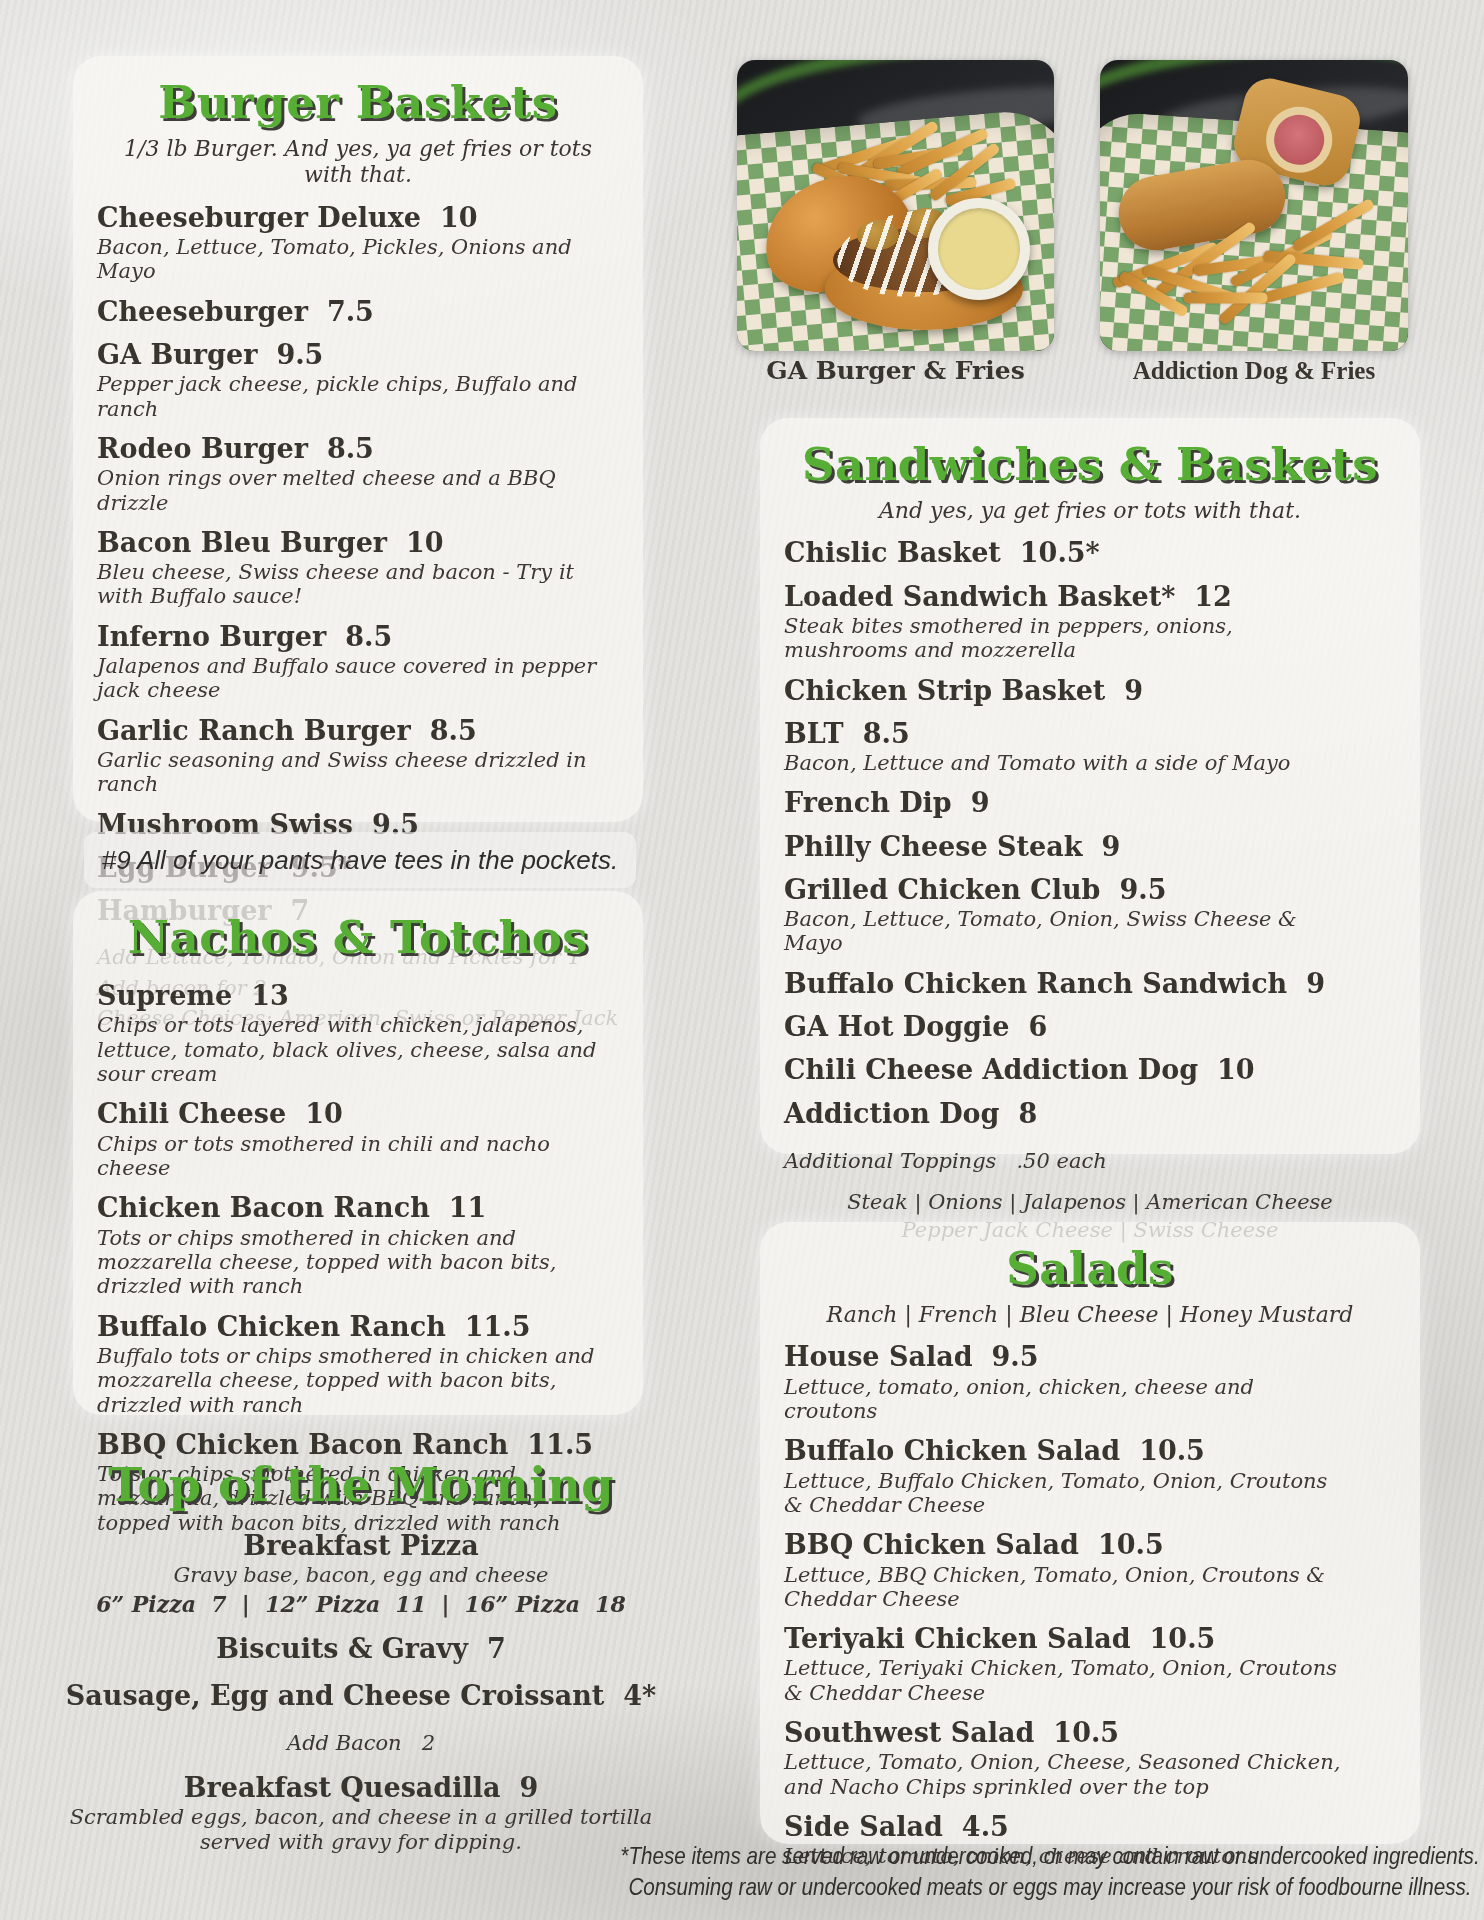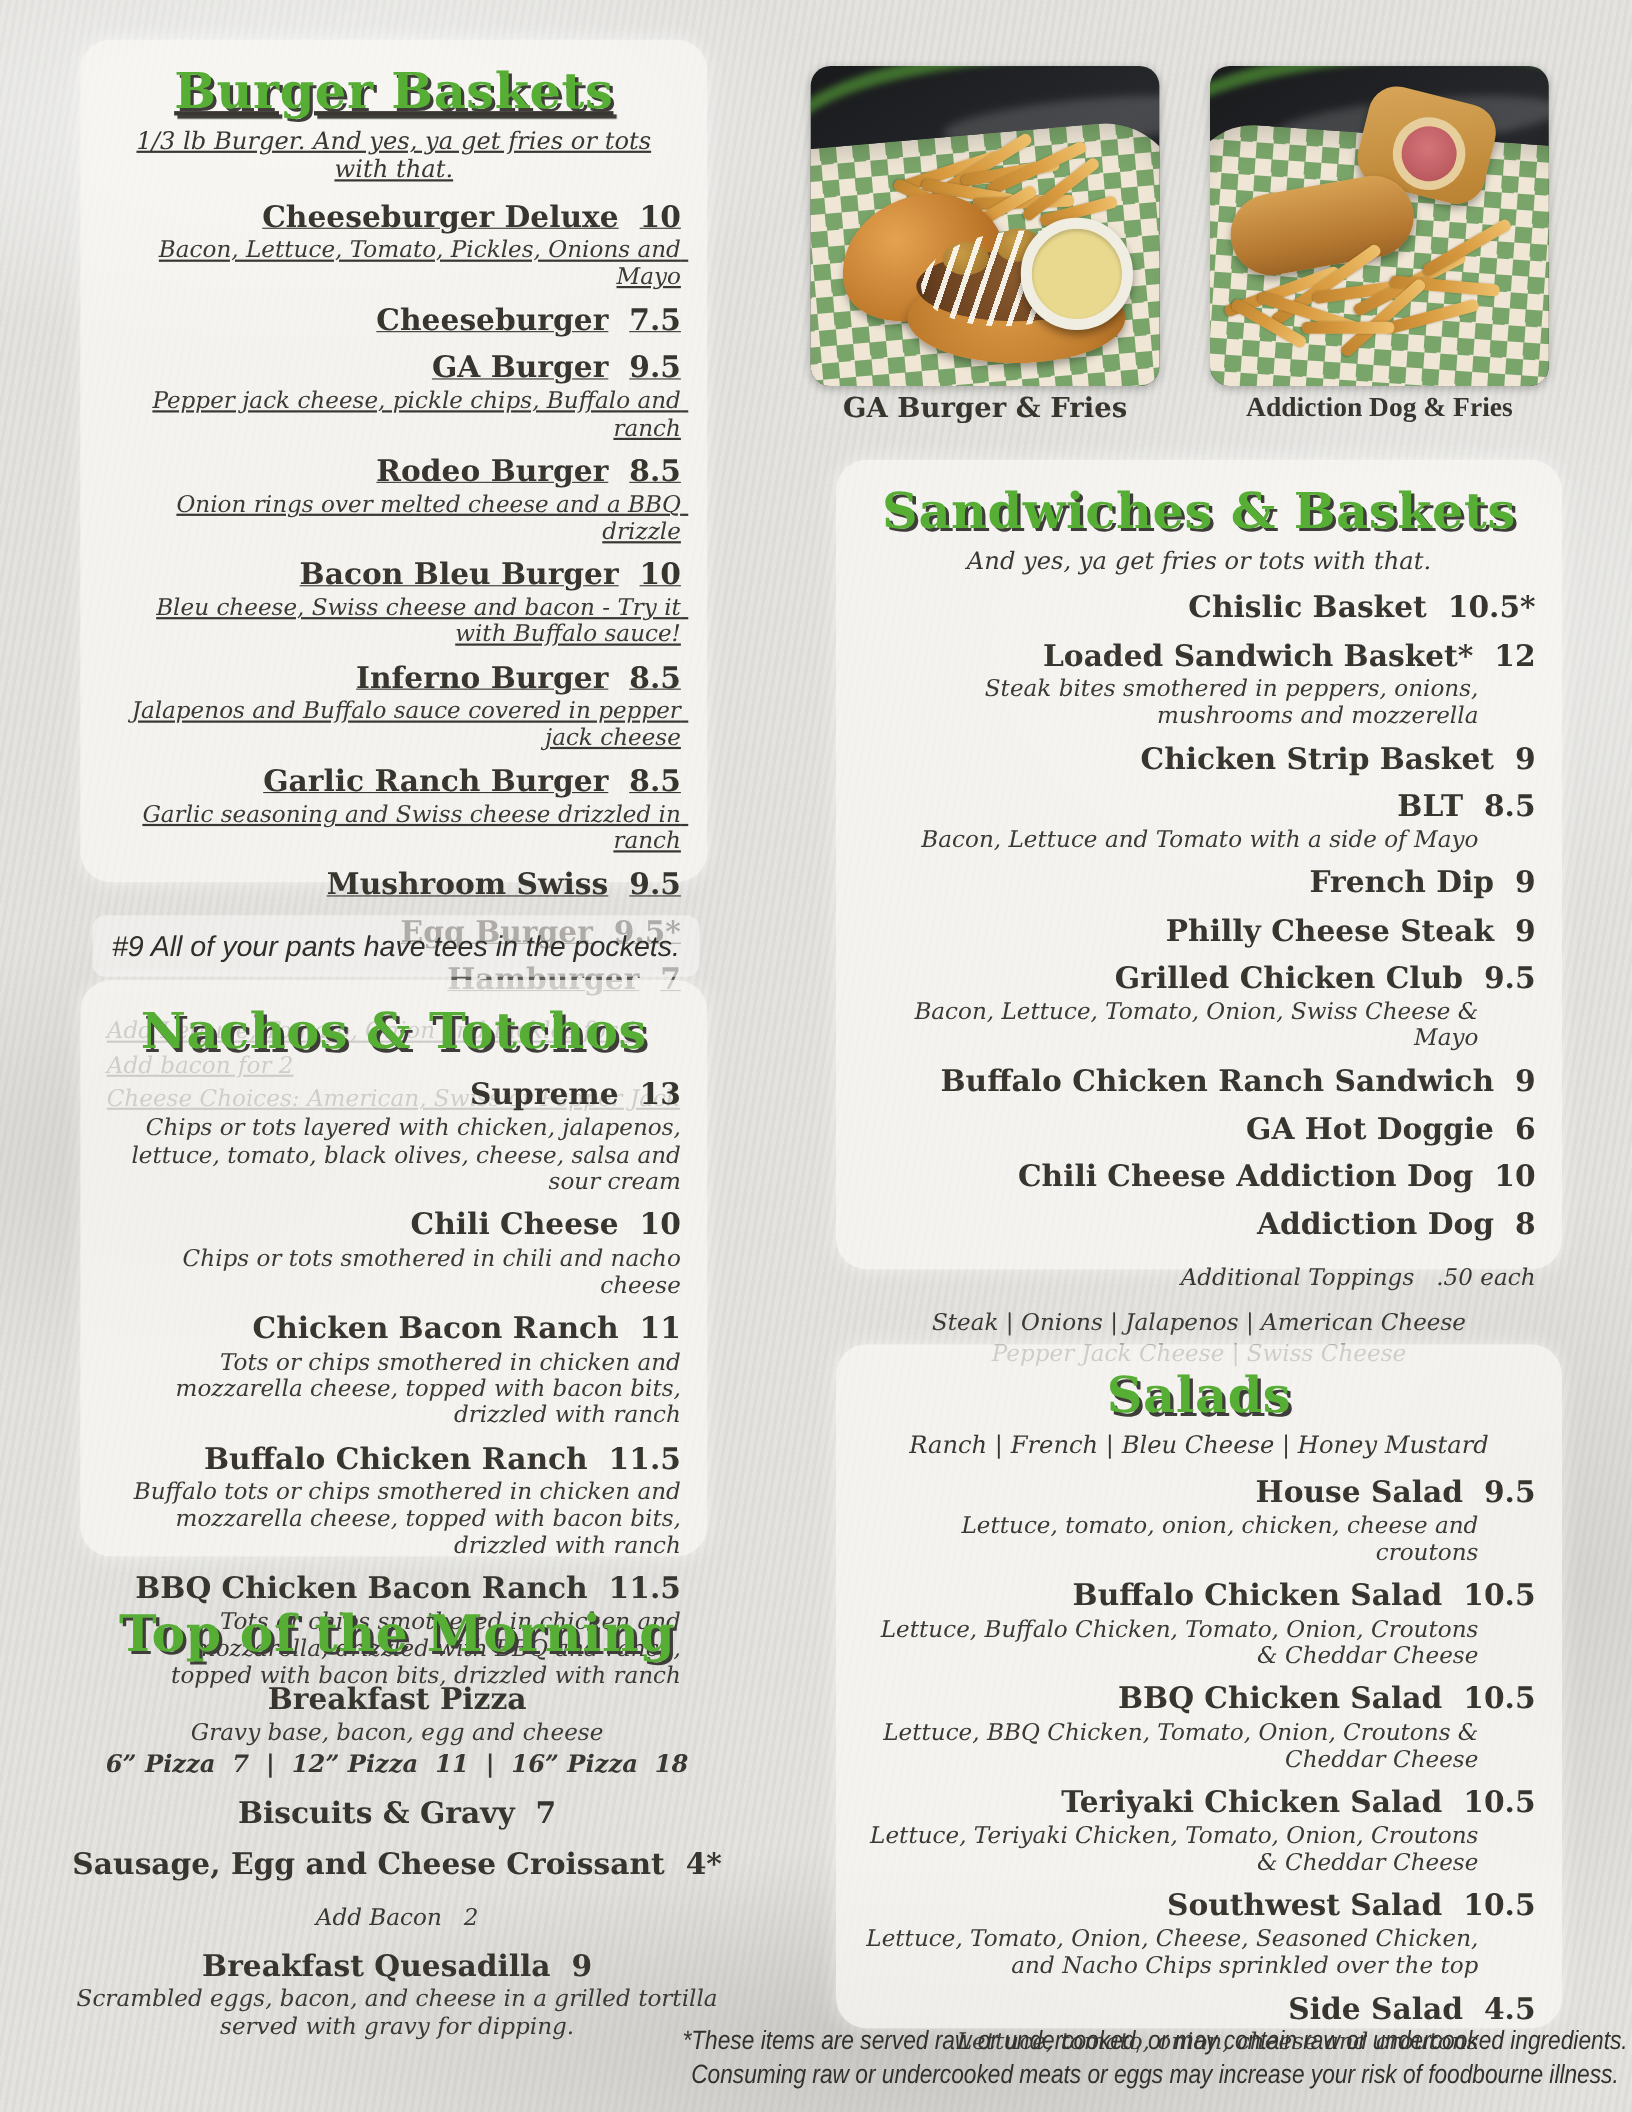--- a/index.html
+++ b/index.html
@@ -25,21 +25,21 @@
     margin:0;text-align:center;
     font:700 45px/1.2 "DejaVu Serif", serif;
     color:#57ae35;
     text-shadow:3px 3px 0 #3e3d39;
     letter-spacing:.5px;
   }
   .subtitle{
     margin:6px 0 14px;text-align:center;
     font:italic 22px/1.2 "DejaVu Serif", serif;color:#3a3631;
   }
-  .item{margin:0 0 13px;text-align:right;}
+  .item{margin:0 0 13px;}
   .item .row{line-height:1.12;}
   .item .name{font:700 27px/1.12 "DejaVu Serif", serif;color:#38342e;}
   .item .price{font:700 27px/1.12 "DejaVu Serif", serif;color:#38342e;margin-left:19px;}
   .item .desc{font:italic 21px/1.16 "DejaVu Serif", serif;color:#3c3833;margin-top:2px;max-width:560px;white-space:pre-wrap;}
   .item .sizes{font:italic 700 22px/1.3 "DejaVu Serif", serif;margin-top:2px;white-space:pre-wrap;}
   .item .note{font:italic 21px/1.3 "DejaVu Serif", serif;margin-top:19px;white-space:pre-wrap;}
   .lines p{margin:4px 0;font:italic 21px/1.25 "DejaVu Serif", serif;white-space:pre-wrap;}
   .center .item{text-align:center;}
   .center .item .desc{max-width:none;}
   .toppings{text-align:center;margin-top:14px;}
@@ -131,21 +131,21 @@
     transform:scaleX(.86);transform-origin:center;
   }
   #footer p{margin:2px 0;}
   #section-morning{position:absolute;left:43px;top:1458px;width:636px;text-align:center;}
   #section-morning .item{margin-bottom:16px;}
   h2.in-card{margin-top:4px;}
 </style>
 </head>
 <body>
 
-<section class="card" id="card-burger" style="left:73px;top:36px;width:570px;height:766px;padding:16px 24px 8px;text-decoration:underline;">
+<section class="card" id="card-burger" style="left:73px;top:56px;width:570px;height:766px;padding:16px 24px 8px;">
   <h2 class="green-title in-card">Burger Baskets</h2>
   <p class="subtitle">1/3 lb Burger. And yes, ya get fries or tots with that.</p>
   <div>
       <div class="item">
         <div class="row"><span class="name">Cheeseburger Deluxe</span><span class="price">10</span></div>
         <div class="desc">Bacon, Lettuce, Tomato, Pickles, Onions and Mayo</div>
       </div>
       <div class="item">
         <div class="row"><span class="name">Cheeseburger</span><span class="price">7.5</span></div>
       </div>

